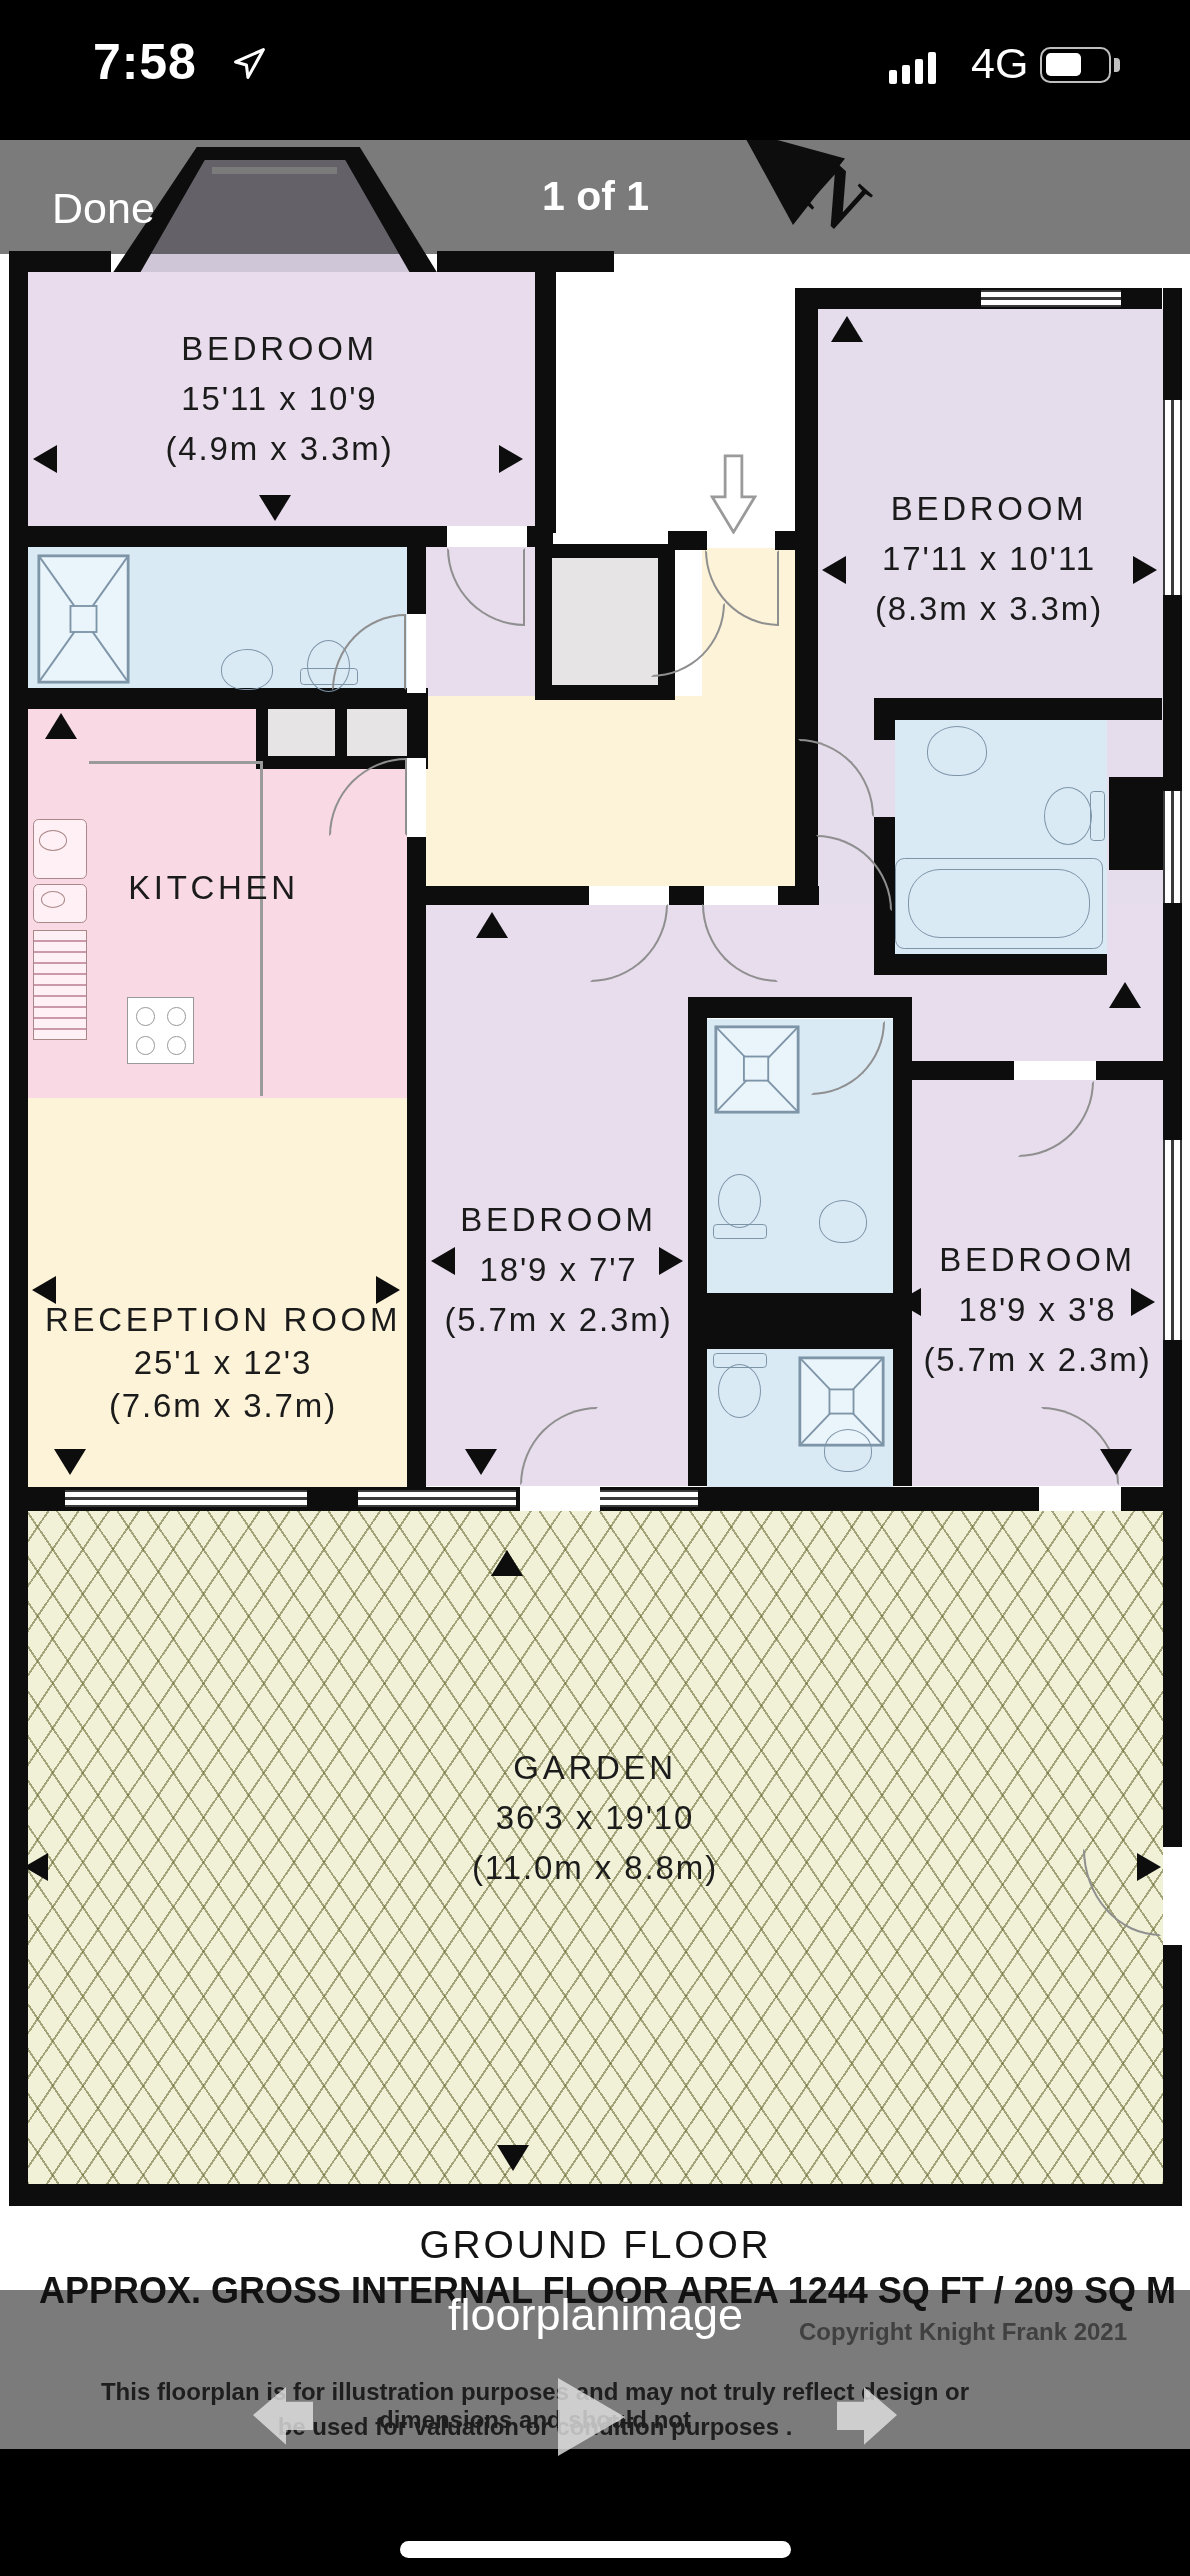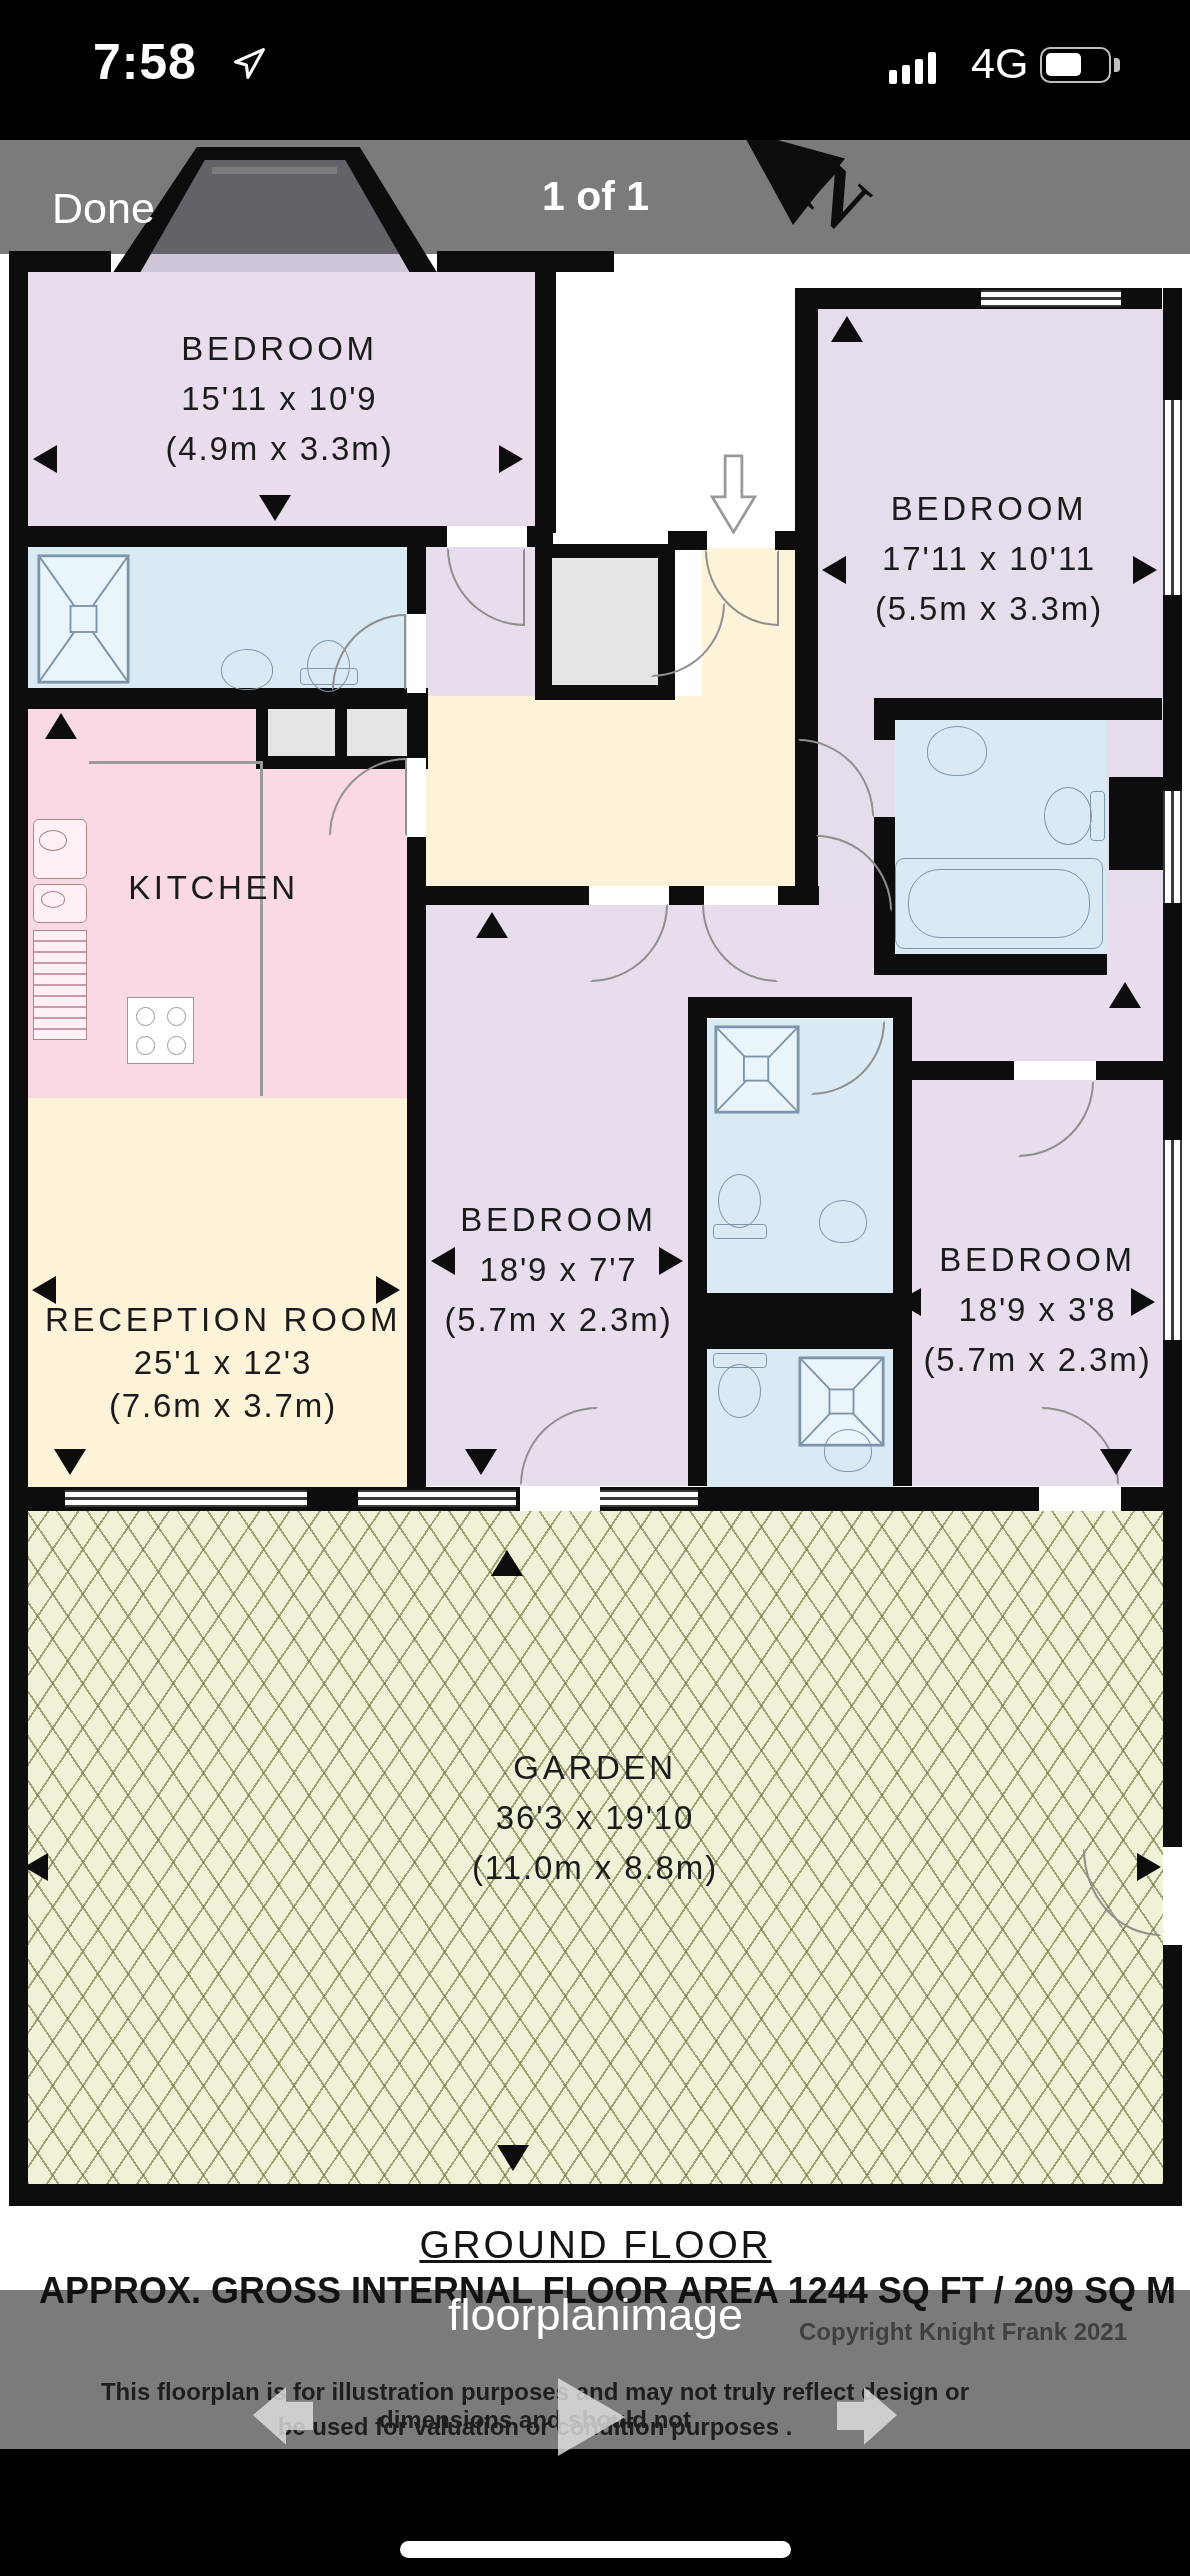--- a/index.html
+++ b/index.html
@@ -229,21 +229,21 @@
   <div class="abs td" style="left:497px;top:2145px;"></div>
 
   <div class="lbl" style="left:56px;top:324px;width:447px;">
     <div class="nm">BEDROOM</div>
     <div>15'11 x 10'9</div>
     <div>(4.9m x 3.3m)</div>
   </div>
   <div class="lbl" style="left:819px;top:484px;width:340px;">
     <div class="nm">BEDROOM</div>
     <div>17'11 x 10'11</div>
-    <div>(5.5m x 3.3m)</div>
+    <div>(8.3m x 3.3m)</div>
   </div>
   <div class="lbl" style="left:74px;top:863px;width:279px;">
     <div class="nm">KITCHEN</div>
   </div>
   <div class="lbl" style="left:37px;top:1250px;width:372px;margin-top:48px;">
     <div class="nm" style="line-height:43px;">RECEPTION ROOM</div>
     <div style="line-height:43px;">25'1 x 12'3</div>
     <div style="line-height:43px;">(7.6m x 3.7m)</div>
   </div>
   <div class="lbl" style="left:430px;top:1195px;width:257px;">
@@ -255,21 +255,21 @@
     <div class="nm">BEDROOM</div>
     <div>18'9 x 3'8</div>
     <div>(5.7m x 2.3m)</div>
   </div>
   <div class="lbl" style="left:409px;top:1743px;width:372px;">
     <div class="nm">GARDEN</div>
     <div>36'3 x 19'10</div>
     <div>(11.0m x 8.8m)</div>
   </div>
 
-  <div class="caption" style="left:0;top:2223px;width:1191px;font-size:39px;letter-spacing:2.8px;text-decoration:underline;">GROUND FLOOR</div>
+  <div class="caption" style="left:0;top:2223px;width:1191px;font-size:39px;letter-spacing:2.8px;">GROUND FLOOR</div>
   <div class="caption" style="left:39px;top:2270px;text-align:left;font-size:36px;font-weight:700;letter-spacing:0;">APPROX. GROSS INTERNAL FLOOR AREA 1244 SQ FT / 209 SQ M</div>
   <div class="caption" style="left:799px;top:2318px;font-size:24px;font-weight:700;color:#404040;z-index:6;">Copyright Knight Frank 2021</div>
   <div class="caption" style="left:42px;top:2378px;width:986px;font-size:24px;font-weight:700;color:#1e1e1e;z-index:6;white-space:normal;">This floorplan is for illustration purposes and may not truly reflect design or dimensions and should not</div>
   <div class="caption" style="left:42px;top:2413px;width:986px;font-size:24px;font-weight:700;color:#1e1e1e;z-index:6;white-space:normal;">be used for valuation or condition purposes .</div>
 
   <div class="hdr-overlay"></div>
   <div class="hdr-done">Done</div>
   <div class="hdr-page">1 of 1</div>
 
   <div class="ftr-overlay"></div>

